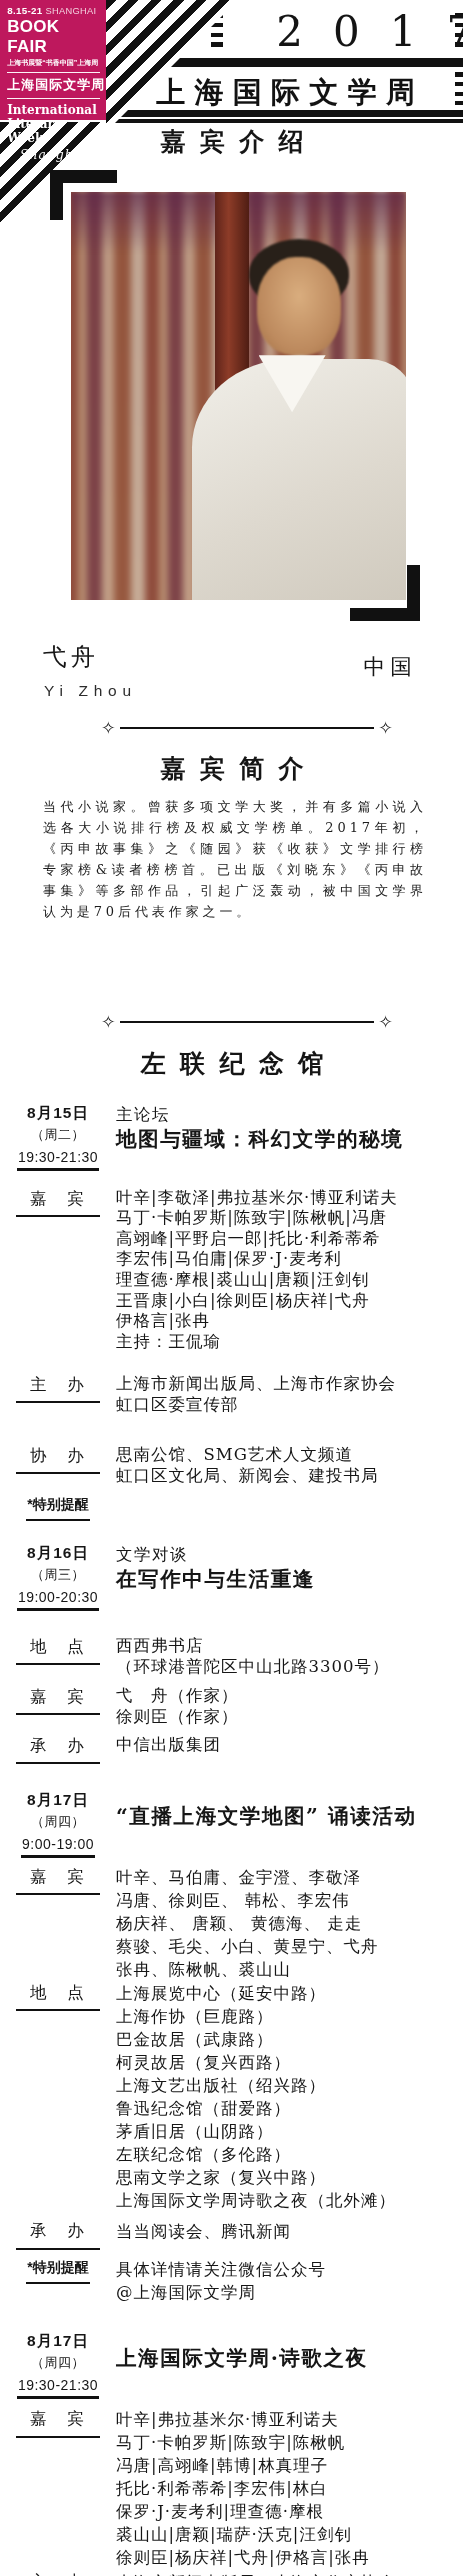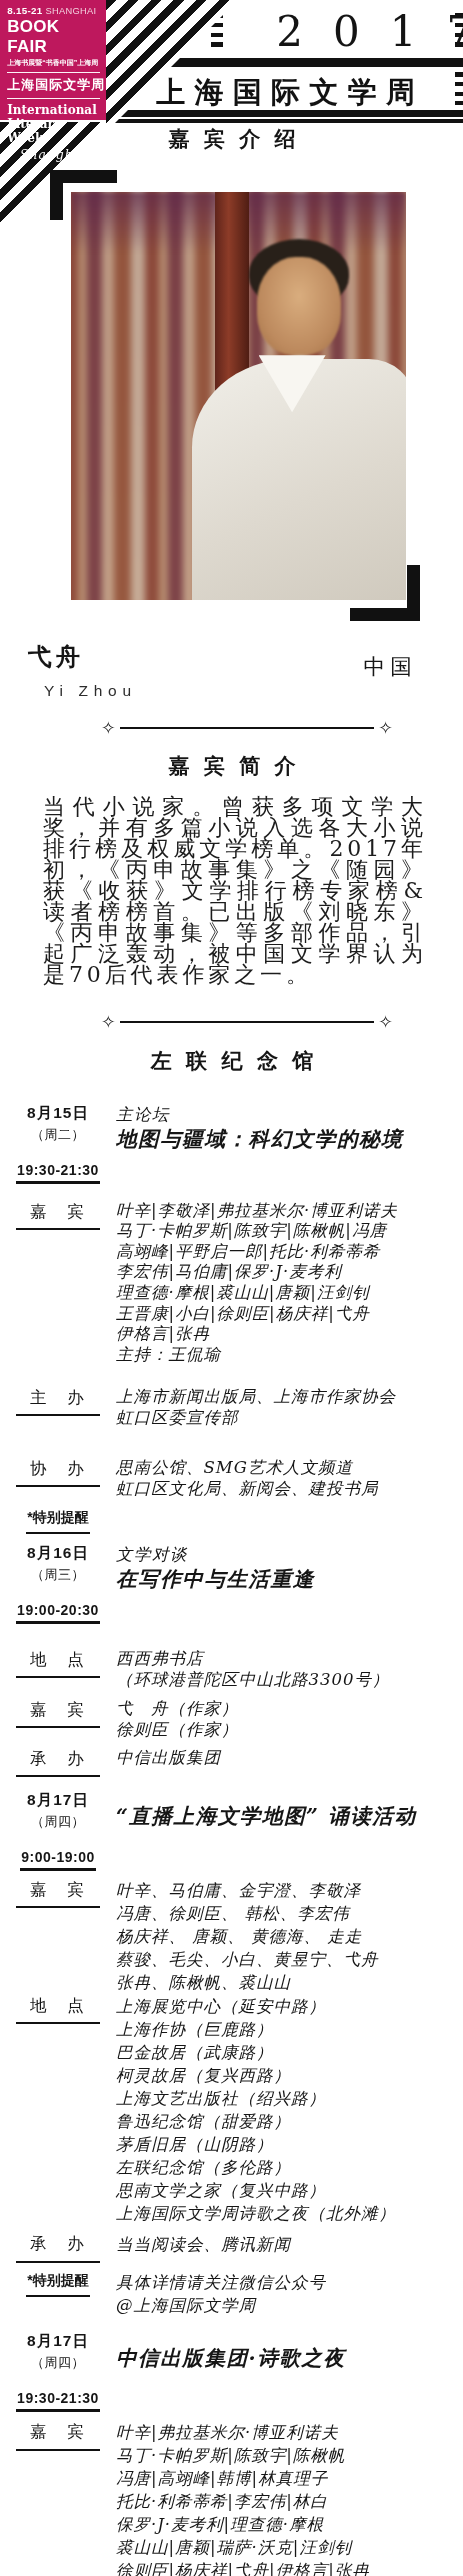--- a/index.html
+++ b/index.html
@@ -38,21 +38,21 @@
   .b-bookfair{font-size:17px;font-weight:bold;letter-spacing:0.3px;margin-top:0.5px;}
   .b-sub{font-size:7px;font-weight:bold;margin-top:1.5px;white-space:nowrap;letter-spacing:0;}
   .b-hr{height:1px;background:rgba(255,255,255,.95);margin:3.6px 0;}
   .b-cn{font-size:13px;font-weight:bold;letter-spacing:1px;font-family:"DejaVu Serif",serif;white-space:nowrap;}
   .b-en{font-size:12px;font-weight:bold;line-height:14px;font-family:"DejaVu Serif", serif;}
   .b-script{font-size:12.4px;font-style:italic;text-align:center;margin-top:2.1px;
             font-family:"DejaVu Serif", serif;letter-spacing:1px;}
 
   
   .sec-title{position:absolute;left:0;width:464px;text-align:center;
-             font-size:21px;font-weight:600;letter-spacing:14.4px;padding-left:14.4px;
+             font-size:25px;font-weight:600;letter-spacing:14.4px;padding-left:14.4px;
              box-sizing:border-box;color:#151515;}
 
   
   .photo{position:absolute;left:71px;top:192px;width:335px;height:408px;overflow:hidden;background:#a87a5e;}
   .ph-bg{position:absolute;inset:-7.2px;filter:blur(3.6px);
      background:repeating-linear-gradient(90deg,rgba(140,70,55,.85) 0 14.4px,rgba(190,150,120,.85) 14.4px 23px,
         rgba(120,60,70,.85) 23px 38px,rgba(205,175,150,.8) 38px 50px,rgba(150,85,60,.85) 50px 67px,
         rgba(210,190,170,.8) 67px 81px),
         linear-gradient(180deg,#7d4a3f,#9c6a52);}
   .ph-top{position:absolute;left:0;top:0;width:100%;height:15%;filter:blur(2.1px);
@@ -68,48 +68,48 @@
      border-radius:45% 20% 0 0/36% 16% 0 0;
      background:linear-gradient(155deg,#f1efe9,#ded9cf 55%,#cfc9bd);}
   .ph-collar{position:absolute;left:56%;top:40%;width:20%;height:14%;filter:blur(0.5px);
      background:#f8f6f1;clip-path:polygon(0 0,100% 0,50% 100%);}
   .bracket-tl{position:absolute;left:50px;top:170px;width:67px;height:50px;box-sizing:border-box;
      border-left:13px solid #111;border-top:13px solid #111;}
   .bracket-br{position:absolute;left:350px;top:565px;width:70px;height:56px;box-sizing:border-box;
      border-right:13px solid #111;border-bottom:13px solid #111;}
 
   
-  .name-cn{position:absolute;left:28px;top:641px;font-size:24px;font-weight:700;letter-spacing:4.1px;}
+  .name-cn{position:absolute;left:43px;top:641px;font-size:24px;font-weight:400;letter-spacing:4.1px;}
   .name-country{position:absolute;right:47px;top:652px;font-size:21.6px;font-weight:500;letter-spacing:5.2px;}
   .name-en{position:absolute;left:44px;top:682px;font-size:15.5px;letter-spacing:5.7px;
            font-family:"Liberation Sans", sans-serif;font-weight:300;color:#2c2c2c;}
 
   
   .divider{position:absolute;left:101px;width:292px;height:18.5px;display:flex;align-items:center;gap:4.1px;}
   .divider .star{font-size:17.5px;line-height:17.5px;color:#111;}
   .divider .line{flex:1;height:2.1px;background:#111;}
 
   
-  .bio{position:absolute;left:43px;top:796px;width:384px;font-size:22px;line-height:21px;
+  .bio{position:absolute;left:43px;top:796px;width:384px;font-size:13px;line-height:21px;
        letter-spacing:3.9px;text-align:justify;color:#1c1c1c;}
 
   
   .event{position:absolute;left:0;right:0;}
   .row{display:flex;align-items:flex-start;}
   .labcol{width:116px;flex:none;text-align:center;}
   .lab{display:inline-block;font-size:16.5px;letter-spacing:2.1px;padding:0 3.1px 5.2px;min-width:77px;
        border-bottom:2.6px solid #111;}
   .lab-sp{display:inline-block;font-family:"Liberation Sans", sans-serif;font-weight:bold;font-size:14px;
        letter-spacing:0;padding:1px 1px 5.2px;border-bottom:2.6px solid #111;}
   .datecol{width:116px;flex:none;text-align:center;font-family:"Liberation Sans", sans-serif;}
   .d1{font-size:15.5px;font-weight:bold;letter-spacing:1px;}
   .d2{font-size:13px;margin-top:1.5px;letter-spacing:0.5px;}
-  .d3{display:inline-block;font-size:14px;font-weight:bold;letter-spacing:0.5px;margin-top:18px;
+  .d3{display:inline-block;font-size:14px;font-weight:normal;letter-spacing:0.5px;margin-top:5px;
       padding:0 1px 3.6px;border-bottom:3.1px solid #111;}
-  .cnt{flex:1;padding-right:8px;min-width:0;font-style:italic;}
+  .cnt{flex:1;padding-right:8px;min-width:0;}
   .topic{font-size:16.5px;line-height:23px;letter-spacing:1.5px;}
   .etitle{font-size:20.6px;line-height:27px;font-weight:700;letter-spacing:1.5px;white-space:nowrap;}
   .lines div{font-size:16.5px;line-height:20.6px;letter-spacing:1px;}
   .lines.lh44 div{line-height:23px;}
   .lines.lh45 div{line-height:23px;}
   .pt26{padding-top:13.4px;} .pt28{padding-top:14.4px;}
 </style>
 </head>
 <body>
 
@@ -315,21 +315,21 @@
 </div>
 
 <div class="event" style="top:2331px;">
   <div class="row">
     <div class="datecol">
       <div class="d1">8月17日</div>
       <div class="d2">（周四）</div>
       <div class="d3">19:30-21:30</div>
     </div>
     <div class="cnt pt28">
-      <div class="etitle">中信出版集团·诗歌之夜</div>
+      <div class="etitle">上海国际文学周·诗歌之夜</div>
     </div>
   </div>
   <div class="row" style="margin-top:9.3px;">
     <div class="labcol"><span class="lab">嘉　宾</span></div>
     <div class="cnt lines lh44">
       <div>叶辛|弗拉基米尔·博亚利诺夫</div>
       <div>马丁·卡帕罗斯|陈致宇|陈楸帆</div>
       <div>冯唐|高翊峰|韩博|林真理子</div>
       <div>托比·利希蒂希|李宏伟|林白</div>
       <div>保罗·J·麦考利|理查德·摩根</div>

